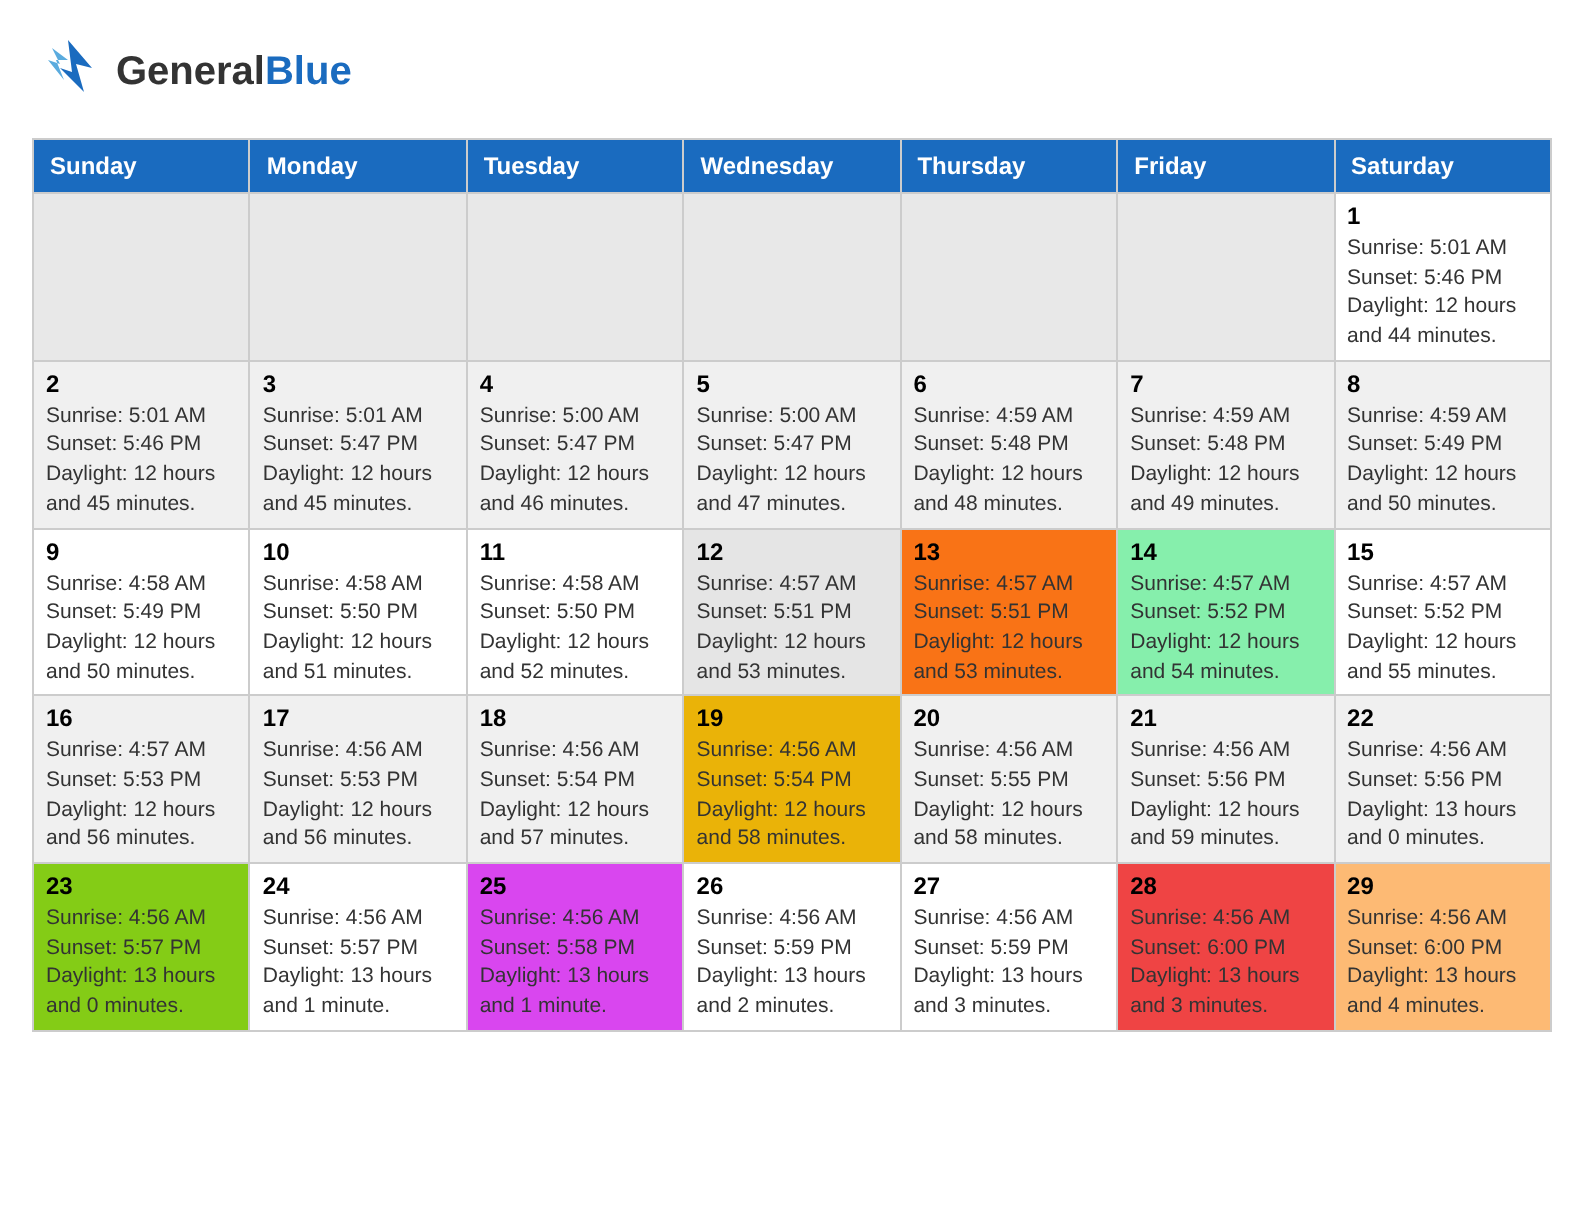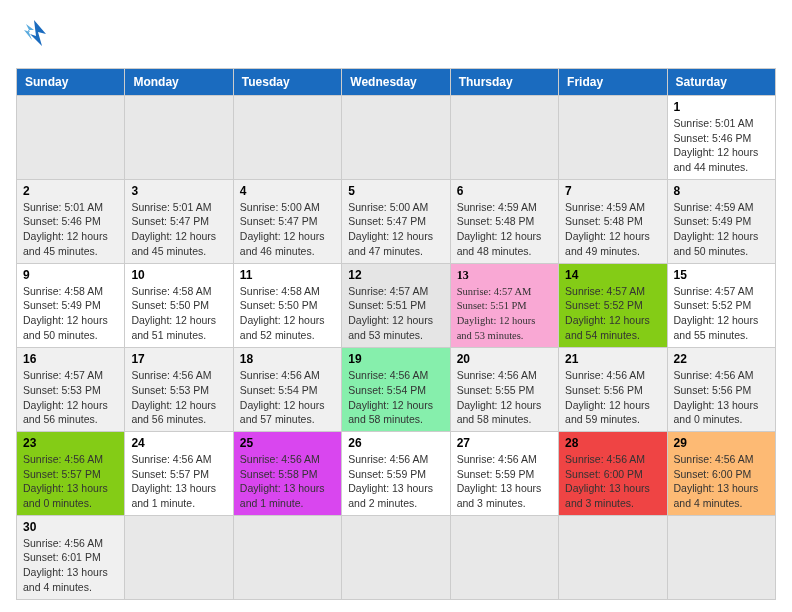--- a/index.html
+++ b/index.html
@@ -74,20 +74,23 @@
 </head>
 <body>
 
 <div class="header">
   <div class="logo-wrapper">
     <div class="logo-icon">
       <svg width="36" height="36" viewBox="0 0 36 36">
         <polygon points="18,4 30,18 22,16 26,30 14,18 20,20" fill="#1a6bbf"></polygon>
         <polygon points="10,8 18,14 12,14 16,24 8,14 14,16" fill="#5aabde"></polygon>
       </svg>
+    </div>
+    <div>
+      <div style="font-size:20px;font-weight:bold;color:#333;">General<span style="color:#1a6bbf;">Blue</span></div>
     </div>
   </div>
   <div class="title-block">
     <div class="month-title"></div>
     <div class="subtitle"></div>
   </div>
 </div>
 
 <table class="calendar">
   <thead>
@@ -190,28 +193,28 @@
 Daylight: 12 hours
 and 52 minutes.</div>
         </td>
         <td style="background: #e5e5e5;">
           <span class="day-number">12</span>
           <div class="day-info" style="white-space: pre-line;">Sunrise: 4:57 AM
 Sunset: 5:51 PM
 Daylight: 12 hours
 and 53 minutes.</div>
         </td>
-        <td style="background: #f9a8d4; font-family: Liberation Serif, serif;">
+        <td style="background: #f97316;">
           <span class="day-number">13</span>
           <div class="day-info" style="white-space: pre-line;">Sunrise: 4:57 AM
 Sunset: 5:51 PM
 Daylight: 12 hours
 and 53 minutes.</div>
         </td>
-        <td style="background: #84cc16;">
+        <td style="background: #86efac;">
           <span class="day-number">14</span>
           <div class="day-info" style="white-space: pre-line;">Sunrise: 4:57 AM
 Sunset: 5:52 PM
 Daylight: 12 hours
 and 54 minutes.</div>
         </td>
         <td style="background: rgb(255, 255, 255);">
           <span class="day-number">15</span>
           <div class="day-info" style="white-space: pre-line;">Sunrise: 4:57 AM
 Sunset: 5:52 PM
@@ -234,21 +237,21 @@
 Daylight: 12 hours
 and 56 minutes.</div>
         </td>
         <td style="background: rgb(240, 240, 240);">
           <span class="day-number">18</span>
           <div class="day-info" style="white-space: pre-line;">Sunrise: 4:56 AM
 Sunset: 5:54 PM
 Daylight: 12 hours
 and 57 minutes.</div>
         </td>
-        <td style="background: #86efac;">
+        <td style="background: #eab308;">
           <span class="day-number">19</span>
           <div class="day-info" style="white-space: pre-line;">Sunrise: 4:56 AM
 Sunset: 5:54 PM
 Daylight: 12 hours
 and 58 minutes.</div>
         </td>
         <td style="background: rgb(240, 240, 240);">
           <span class="day-number">20</span>
           <div class="day-info" style="white-space: pre-line;">Sunrise: 4:56 AM
 Sunset: 5:55 PM
@@ -313,30 +316,15 @@
 Daylight: 13 hours
 and 3 minutes.</div>
         </td>
         <td style="background: #fdba74;">
           <span class="day-number">29</span>
           <div class="day-info" style="white-space: pre-line;">Sunrise: 4:56 AM
 Sunset: 6:00 PM
 Daylight: 13 hours
 and 4 minutes.</div>
         </td>
-      </tr>
-      <tr>
-        <td style="background: rgb(240, 240, 240);">
-          <span class="day-number">30</span>
-          <div class="day-info" style="white-space: pre-line;">Sunrise: 4:56 AM
-Sunset: 6:01 PM
-Daylight: 13 hours
-and 4 minutes.</div>
-        </td>
-        <td class="empty-cell"></td>
-        <td class="empty-cell"></td>
-        <td class="empty-cell"></td>
-        <td class="empty-cell"></td>
-        <td class="empty-cell"></td>
-        <td class="empty-cell"></td>
       </tr>
     </tbody>
 </table>
 
 </body></html>

